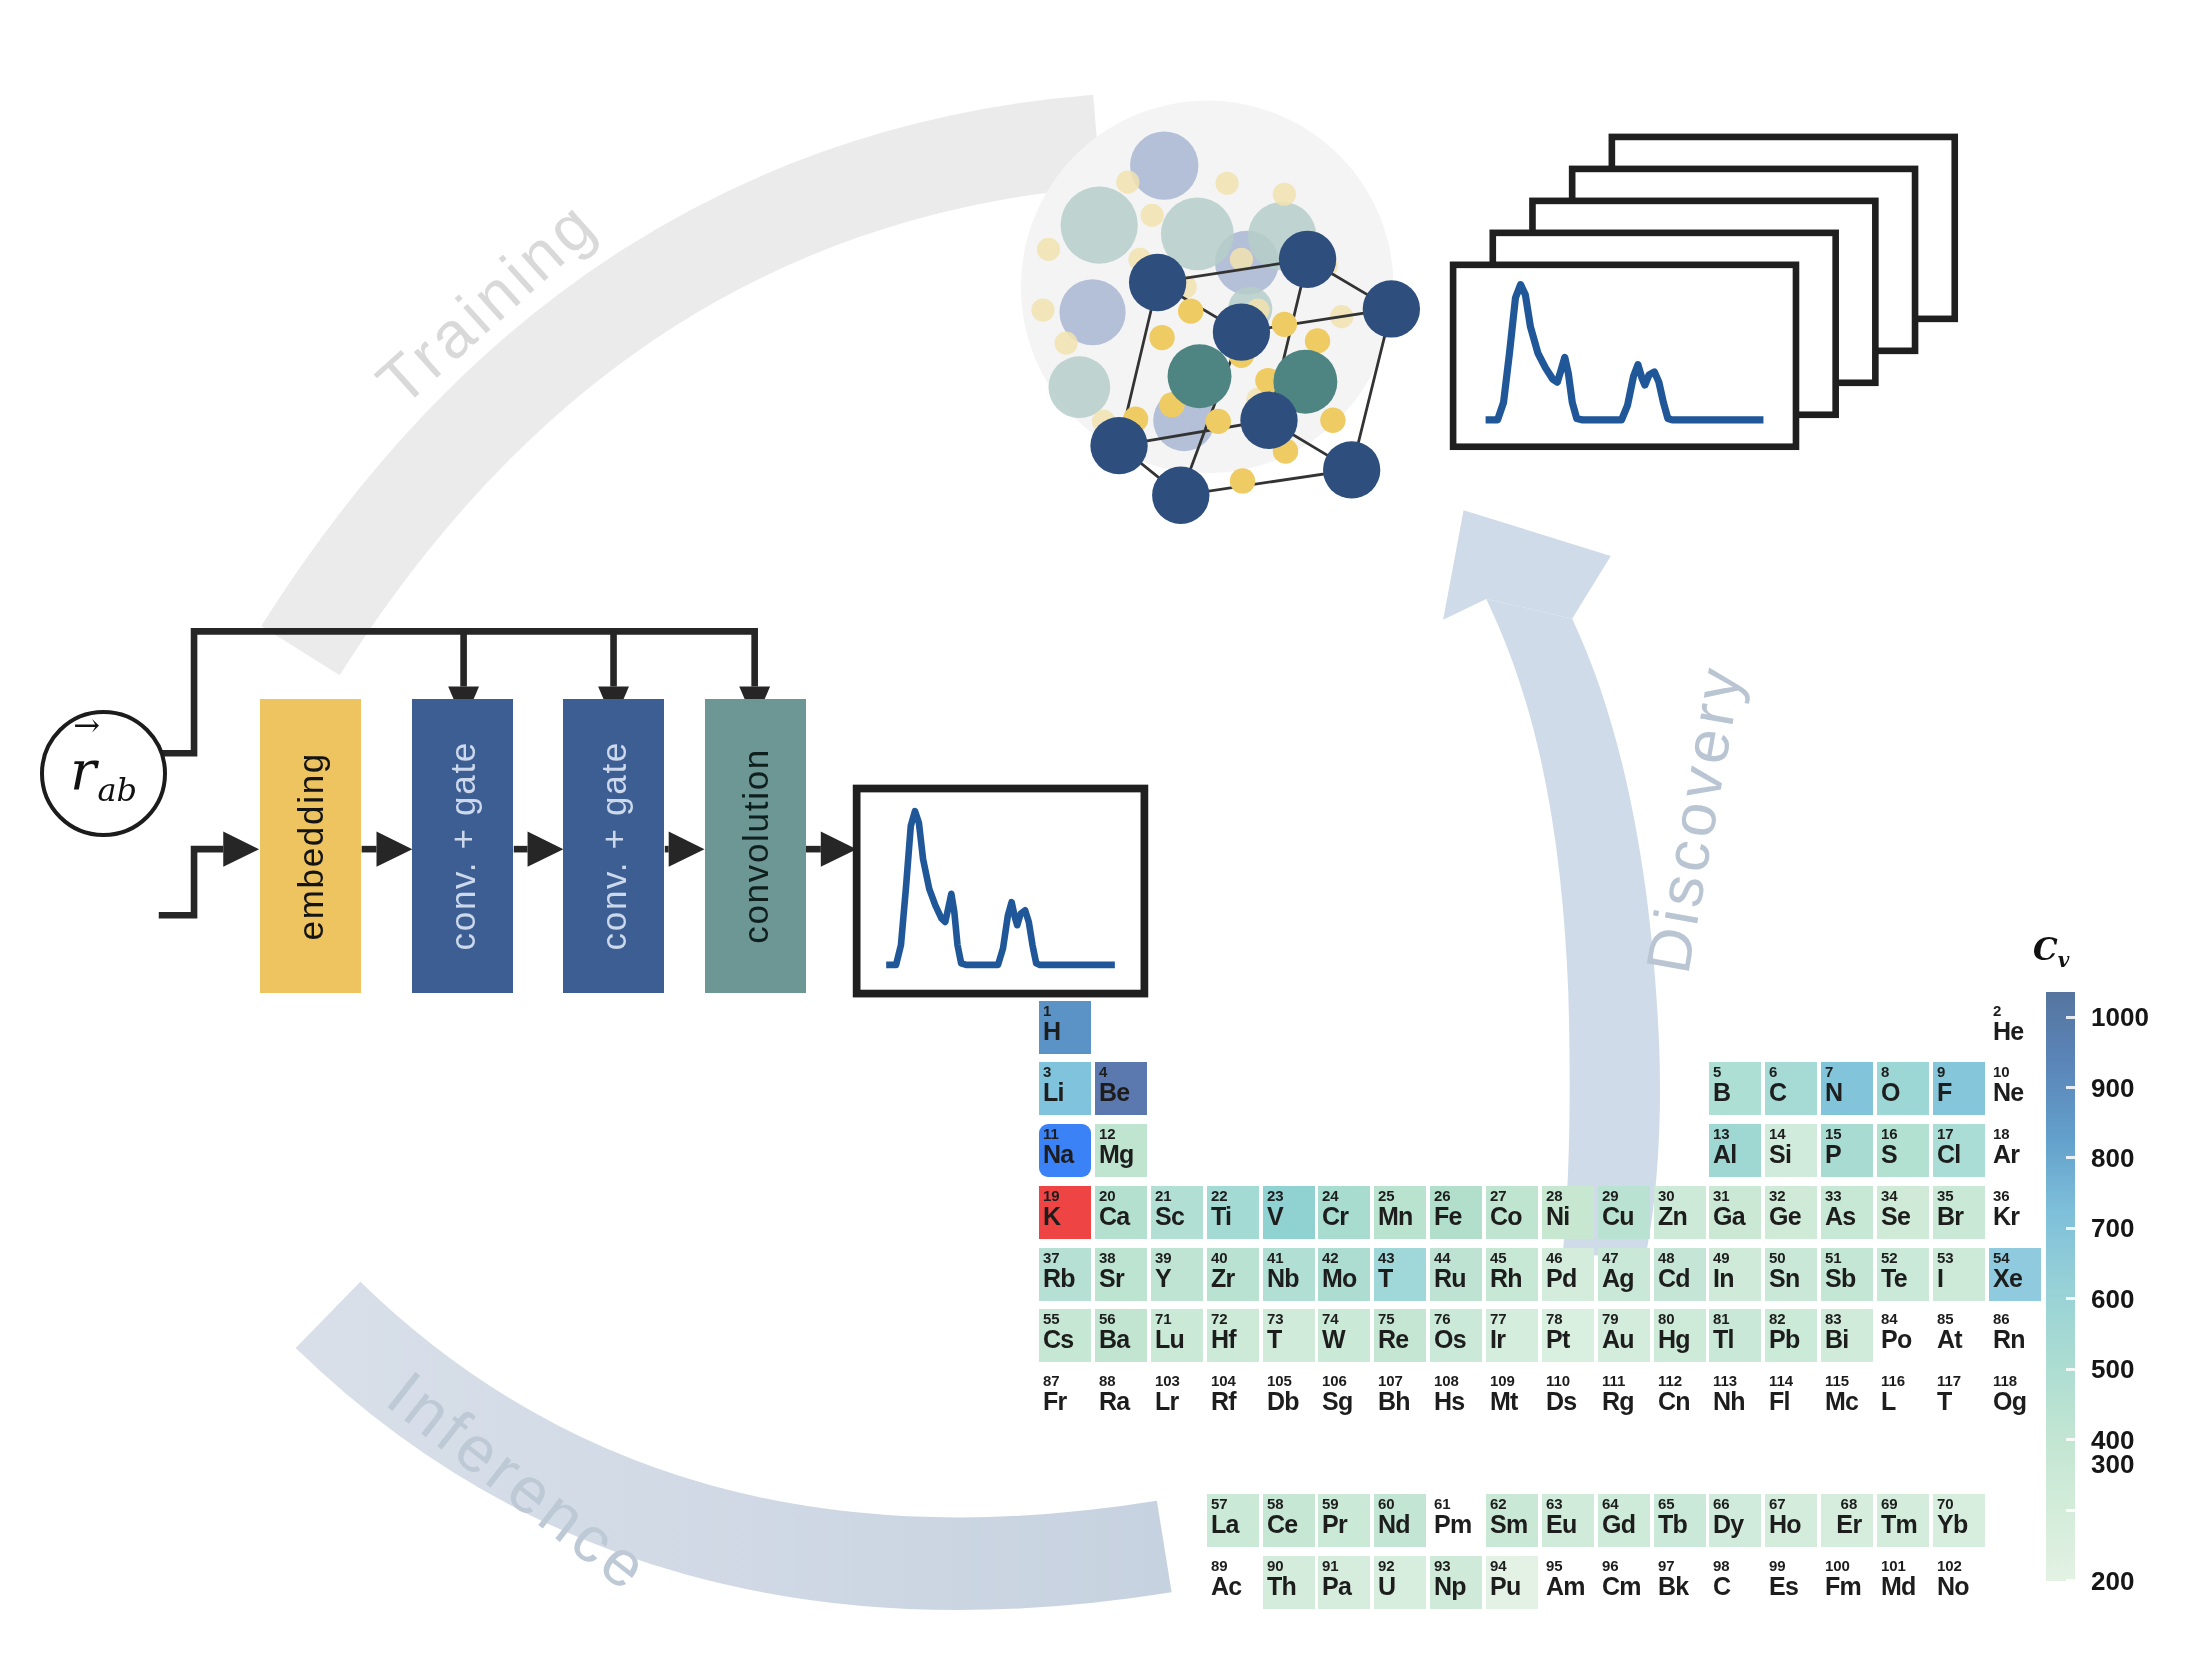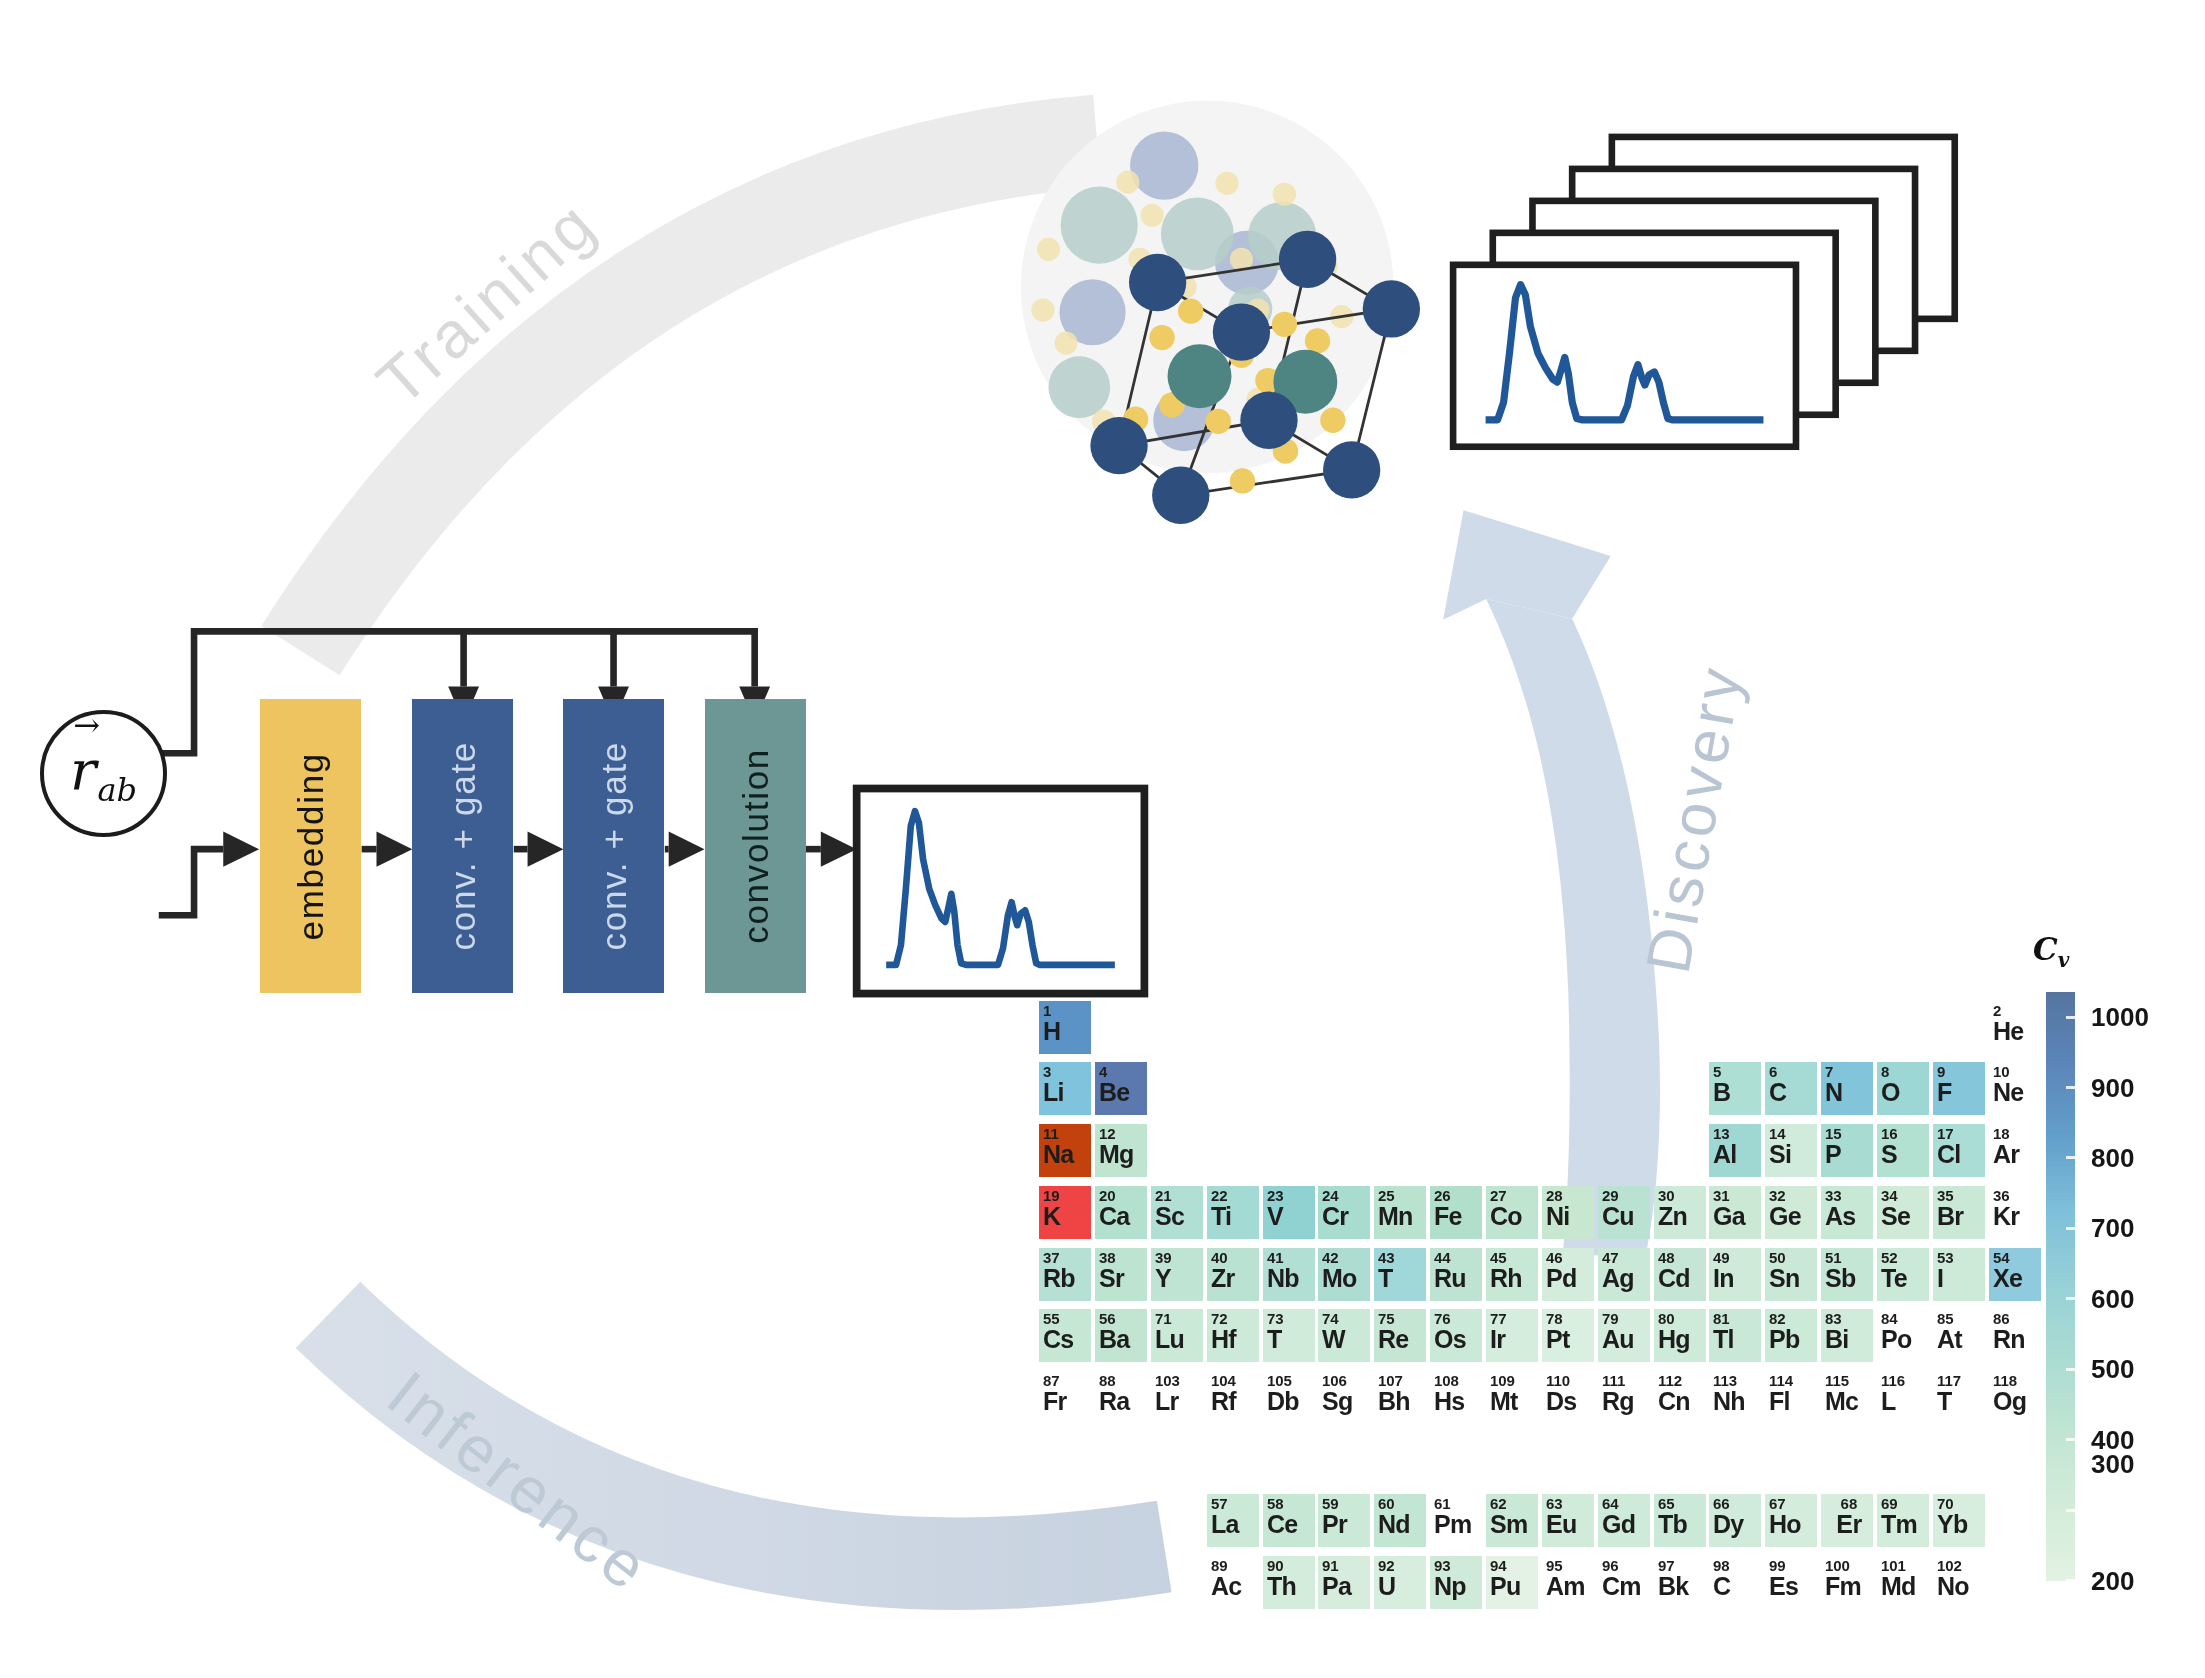--- a/index.html
+++ b/index.html
@@ -196,21 +196,21 @@
         <span class="sym">O</span>
       </div>
       <div class="cell" style="left: 1933px; top: 1062px; background: rgb(133, 198, 219);">
         <span class="num">9</span>
         <span class="sym">F</span>
       </div>
       <div class="cell" style="left: 1989px; top: 1062px;">
         <span class="num">10</span>
         <span class="sym">Ne</span>
       </div>
-      <div class="cell" style="left: 1039px; top: 1124px; background: #c2410c;">
+      <div class="cell" style="left: 1039px; top: 1124px; background: #3b82f6; border-radius: 9px;">
         <span class="num">11</span>
         <span class="sym">Na</span>
       </div>
       <div class="cell" style="left: 1095px; top: 1124px; background: rgb(191, 228, 208);">
         <span class="num">12</span>
         <span class="sym">Mg</span>
       </div>
       <div class="cell" style="left: 1709px; top: 1124px; background: rgb(159, 215, 211);">
         <span class="num">13</span>
         <span class="sym">Al</span>

